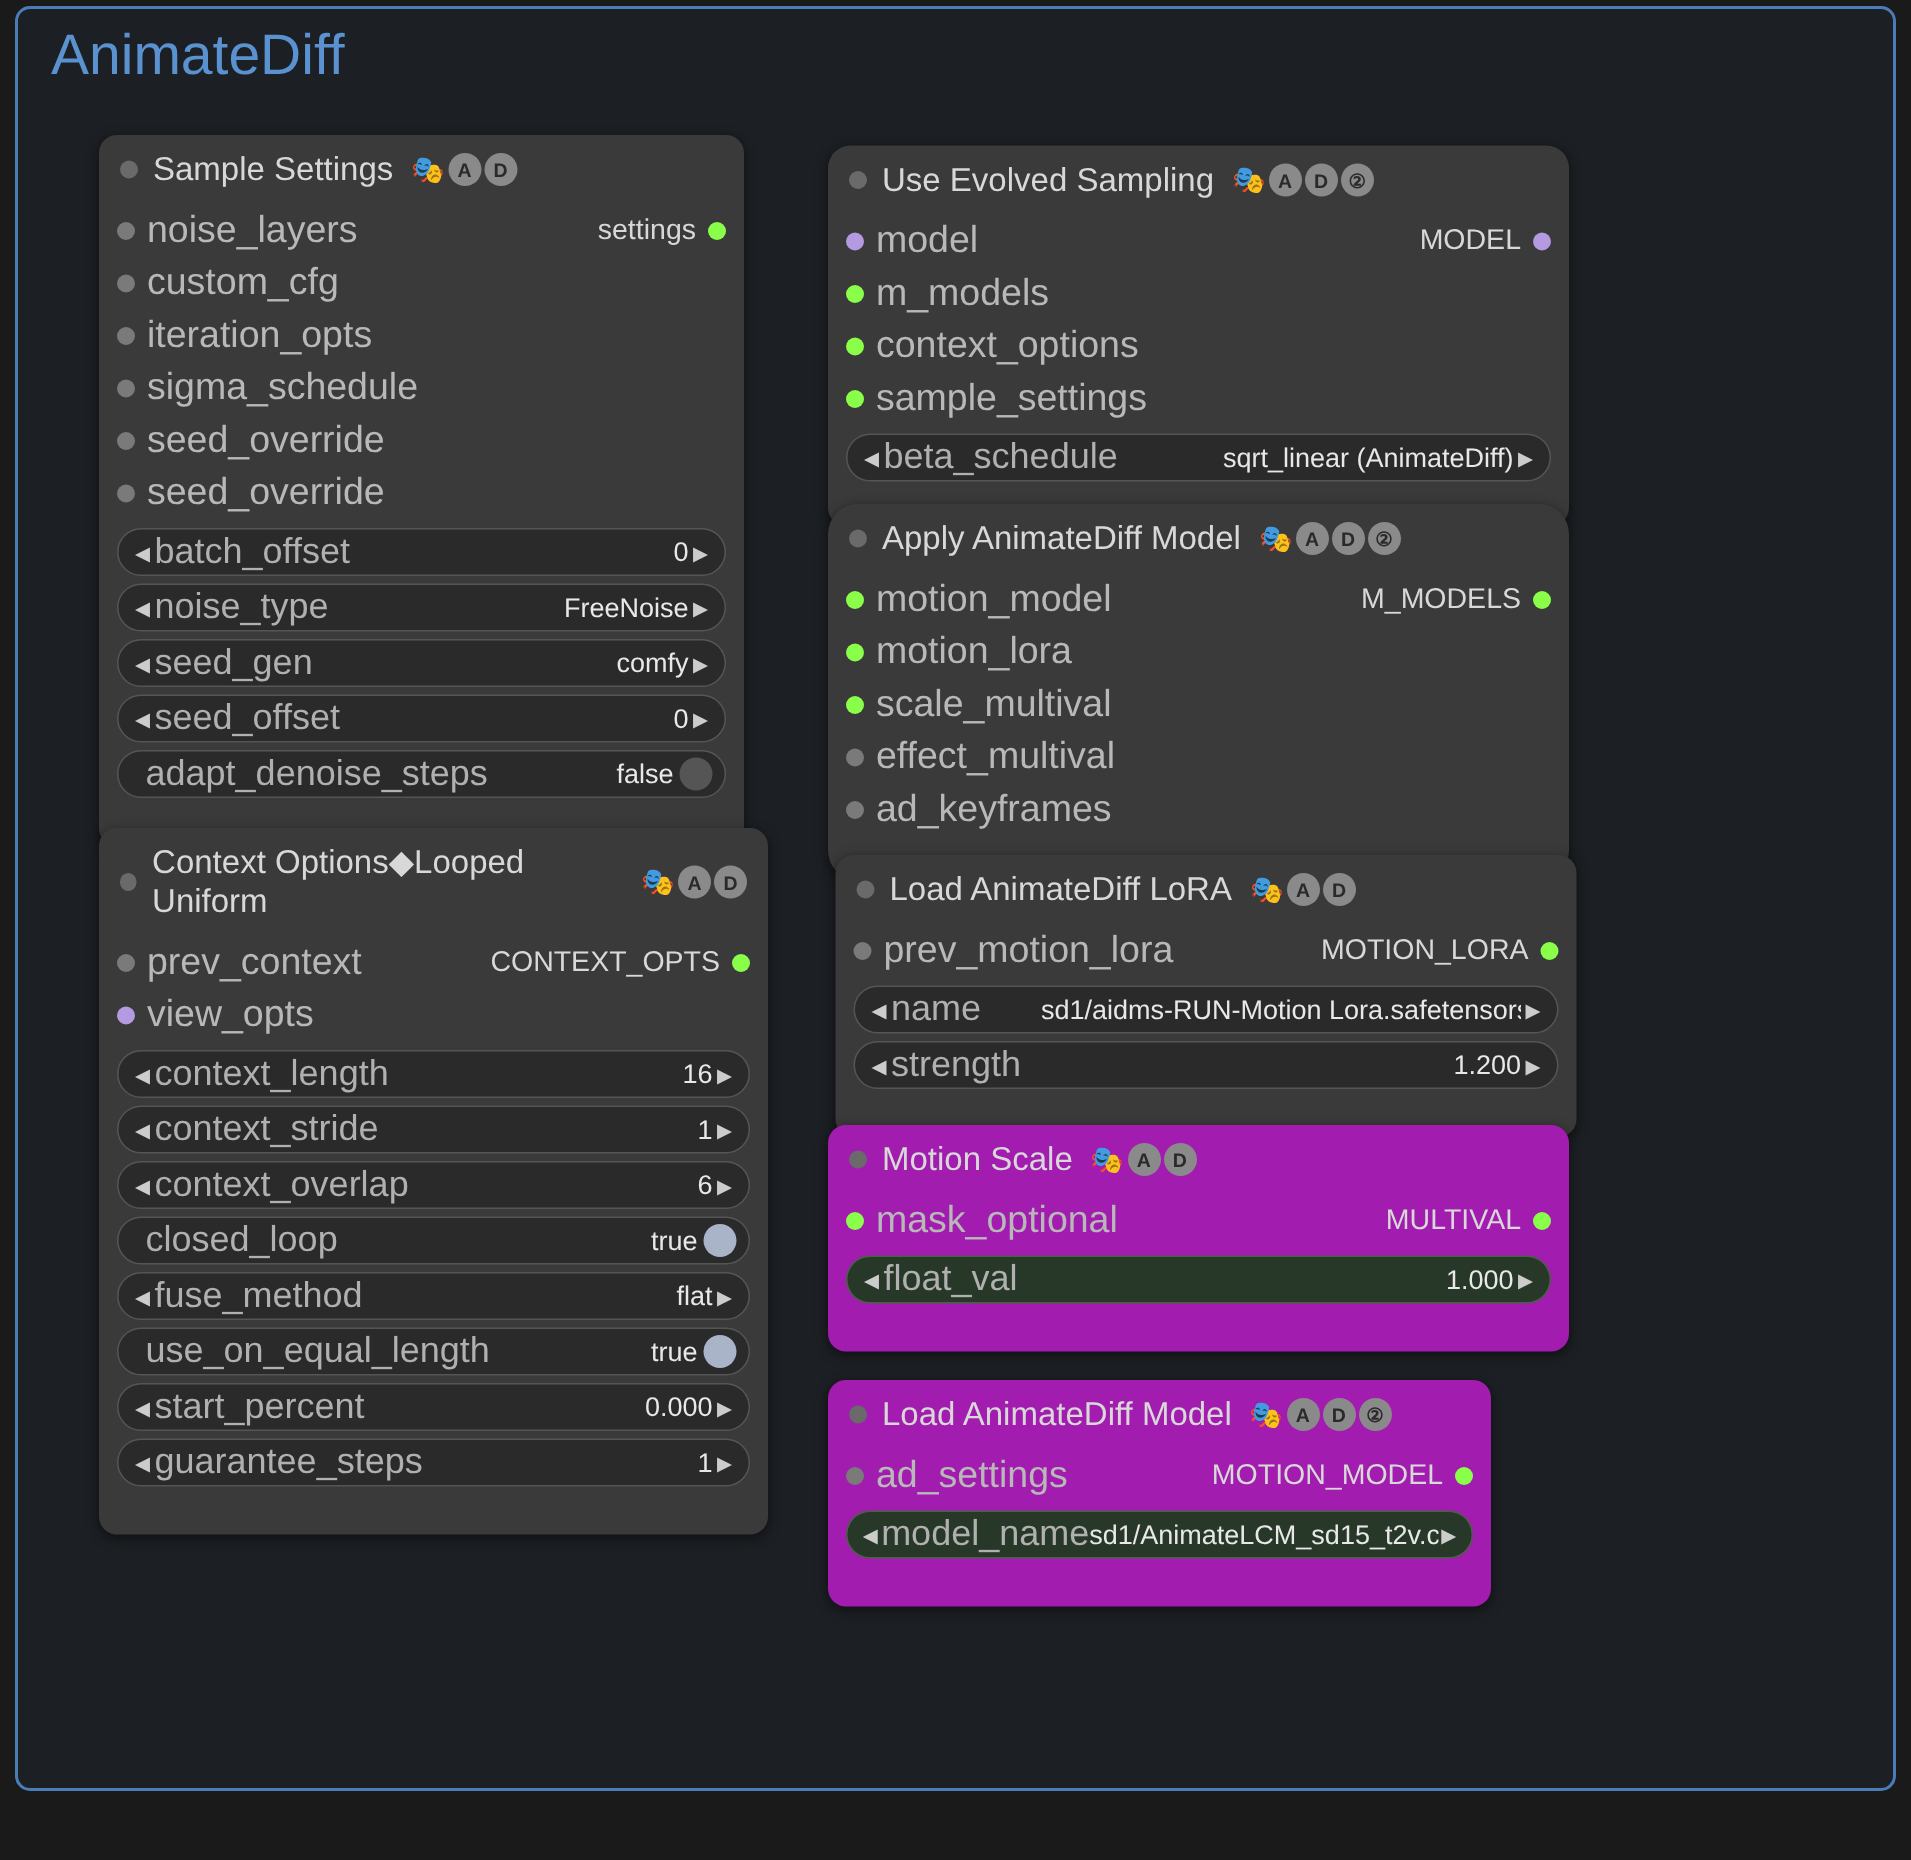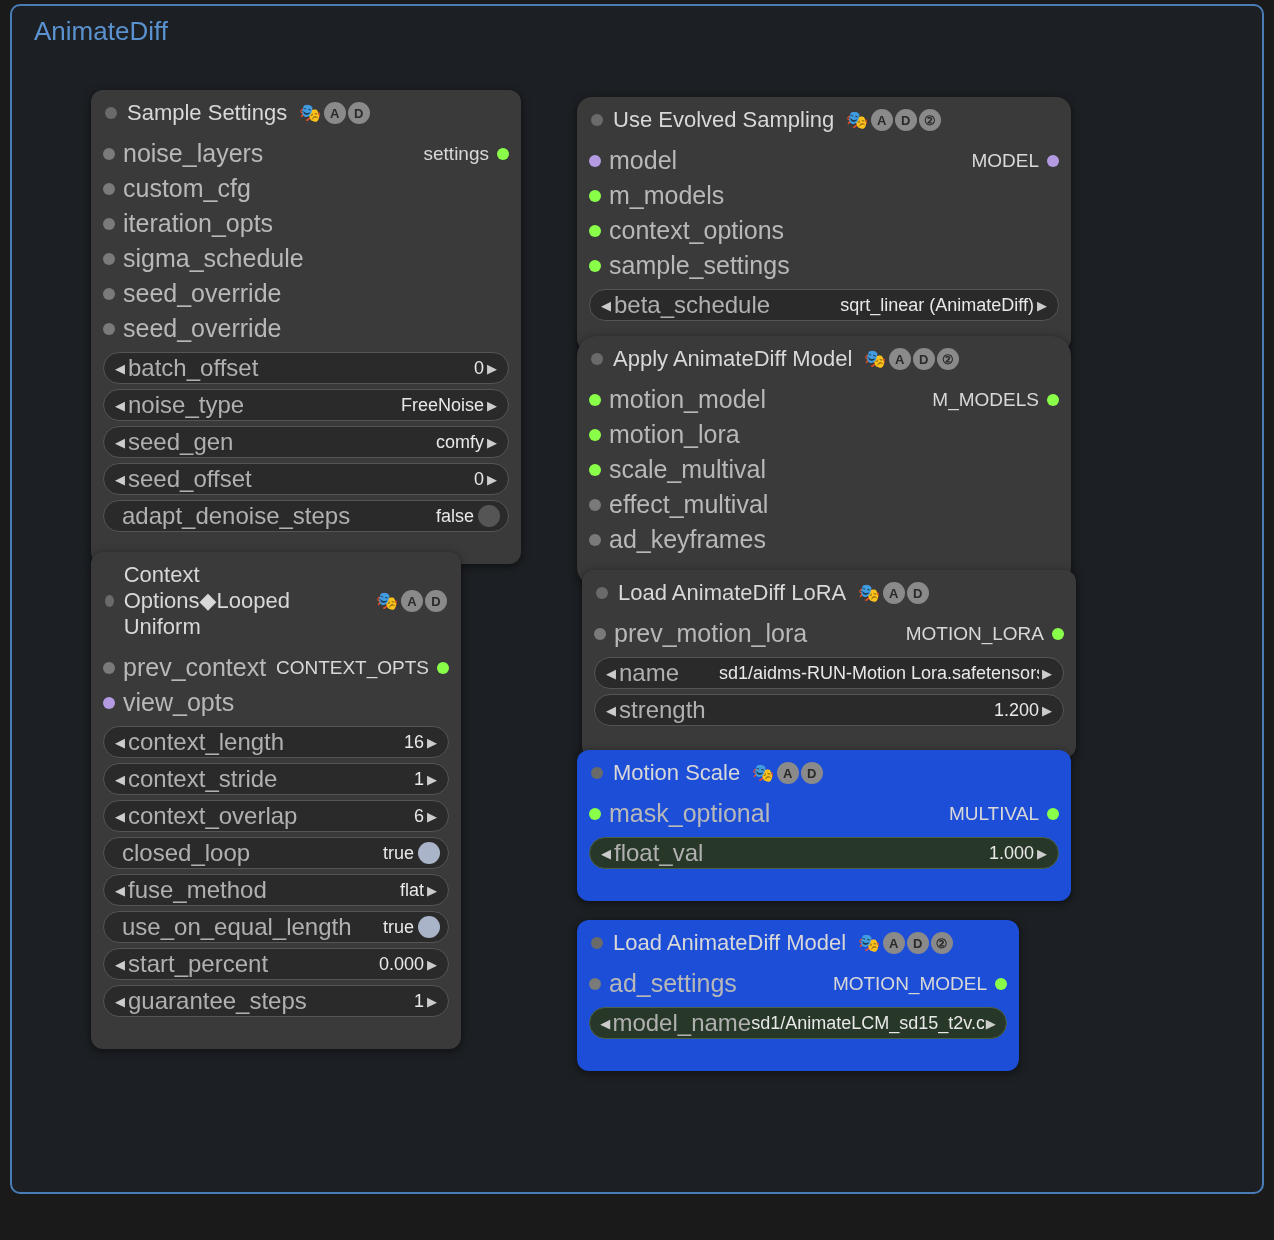--- a/index.html
+++ b/index.html
@@ -18,33 +18,32 @@
     width: 1254px;
     height: 1190px;
     border: 2px solid #4a7db8;
     border-radius: 10px;
     background: rgba(40, 60, 90, 0.15);
   }
   .group-title {
     position: absolute;
     left: 22px;
     top: 10px;
-    font-size: 26px;
+    font-size: 38px;
     color: #5a92d0;
     font-weight: 400;
   }
   .node {
     position: absolute;
     background: #3a3a3a;
     border-radius: 12px;
     box-shadow: 0 2px 8px rgba(0,0,0,0.5);
     padding-bottom: 28px;
-    margin-left: 25px;
-  }
-  .node.green { background: #1d4ed8; }
+  }
+  .node.green { background: #a21caf; }
   .node-header {
     display: flex;
     align-items: center;
     padding: 10px 14px 8px 14px;
     gap: 10px;
   }
   .collapse-dot {
     width: 12px; height: 12px;
     border-radius: 50%;
     background: #6a6a6a;
@@ -212,21 +211,21 @@
     </div>
     <div class="widget toggle off">
       <span class="wlabel" style="margin-left:10px">adapt_denoise_steps</span>
       <span class="wspacer"></span>
       <span class="wvalue">false</span>
       <div class="pill"></div>
     </div>
   </div>
 </div>
 
-<div class="node" style="left:66px; top:552px; width:370px;">
+<div class="node" style="left:66px; top:552px; width:446px;">
   <div class="node-header">
     <div class="collapse-dot"></div>
     <span class="node-title">Context Options◆Looped Uniform</span>
     <span class="badge-row">
       <span class="badge mask">🎭</span>
       <span class="badge circ">A</span>
         <span class="badge circ">D</span>
     </span>
   </div>
   <div class="ports">

